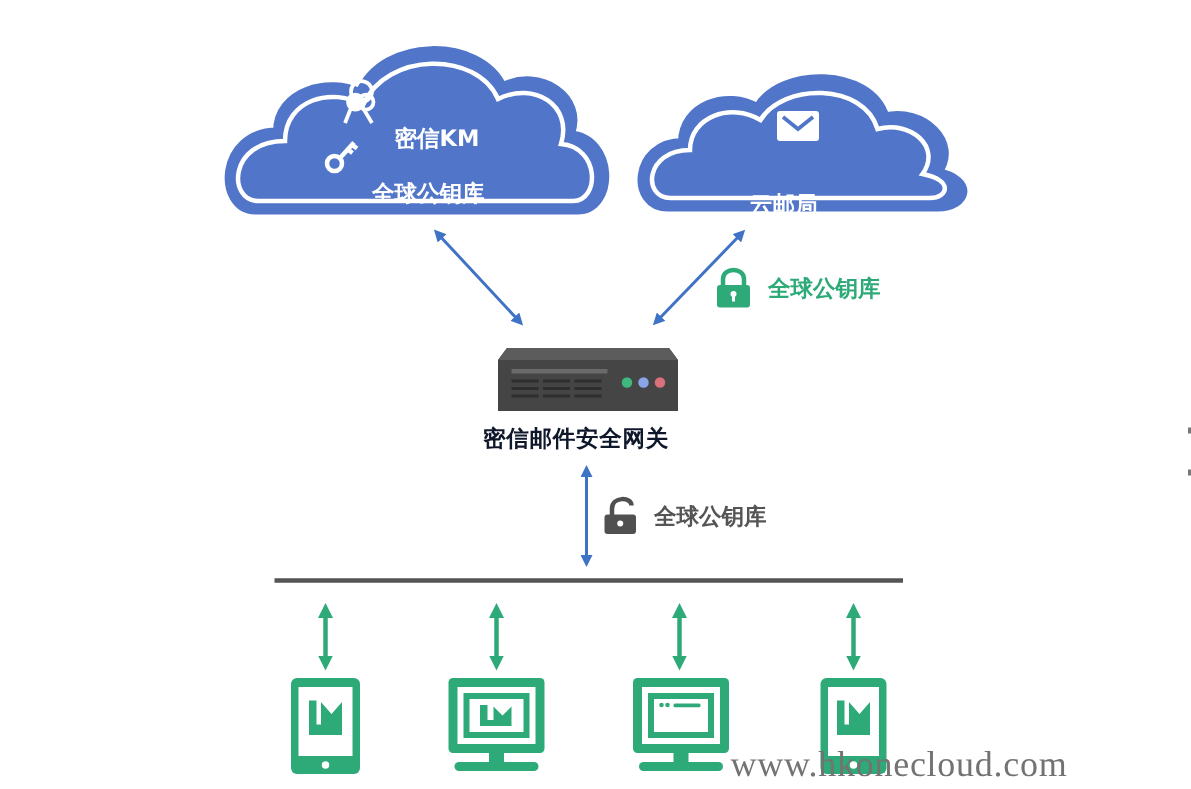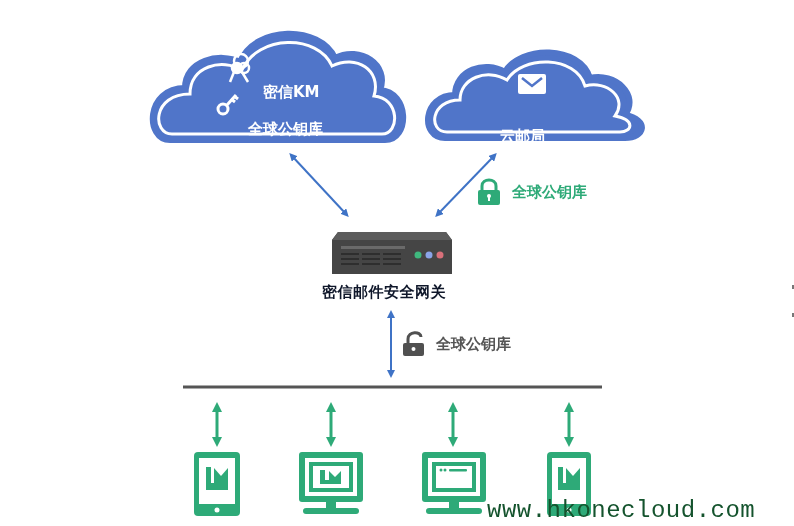--- a/index.html
+++ b/index.html
@@ -4,21 +4,21 @@
 <style>
   html, body { margin:0; padding:0; background:#ffffff; }
   body { width:794px; height:526px; position:relative; overflow:hidden;
          font-family:"DejaVu Sans", "Liberation Sans", sans-serif; }
   .abs { position:absolute; }
   svg.full { position:absolute; left:0; top:0; }
   .cloud-text { color:#ffffff; font-weight:bold; font-size:15px; white-space:nowrap;margin-top:24px; }
   .label-green { color:#2eaa78; font-weight:bold; font-size:15px; white-space:nowrap; }
   .label-gray { color:#555555; font-weight:bold; font-size:15px; white-space:nowrap; }
   .label-blue { color:#0f172a; font-weight:bold; font-size:15px; white-space:nowrap; letter-spacing:0.5px; }
-  .watermark { color:#14532d; font-size:24px; font-family:Liberation Mono, monospace; letter-spacing:0.5px; white-space:nowrap; }
+  .watermark { color:#737373; font-size:24px; font-family:Liberation Serif, serif; letter-spacing:0.5px; white-space:nowrap; }
 </style>
 </head>
 <body>
 
 <svg class="full" width="794" height="526" viewBox="0 0 794 526">
   <defs>
     <marker id="ab" markerWidth="8" markerHeight="8" refX="4" refY="4" orient="auto-start-reverse" markerUnits="userSpaceOnUse">
       <path d="M0,0 L8,4 L0,8 Z" fill="#3f73c6"></path>
     </marker>
     <marker id="ag" markerWidth="10" markerHeight="10" refX="5" refY="5" orient="auto-start-reverse" markerUnits="userSpaceOnUse">

